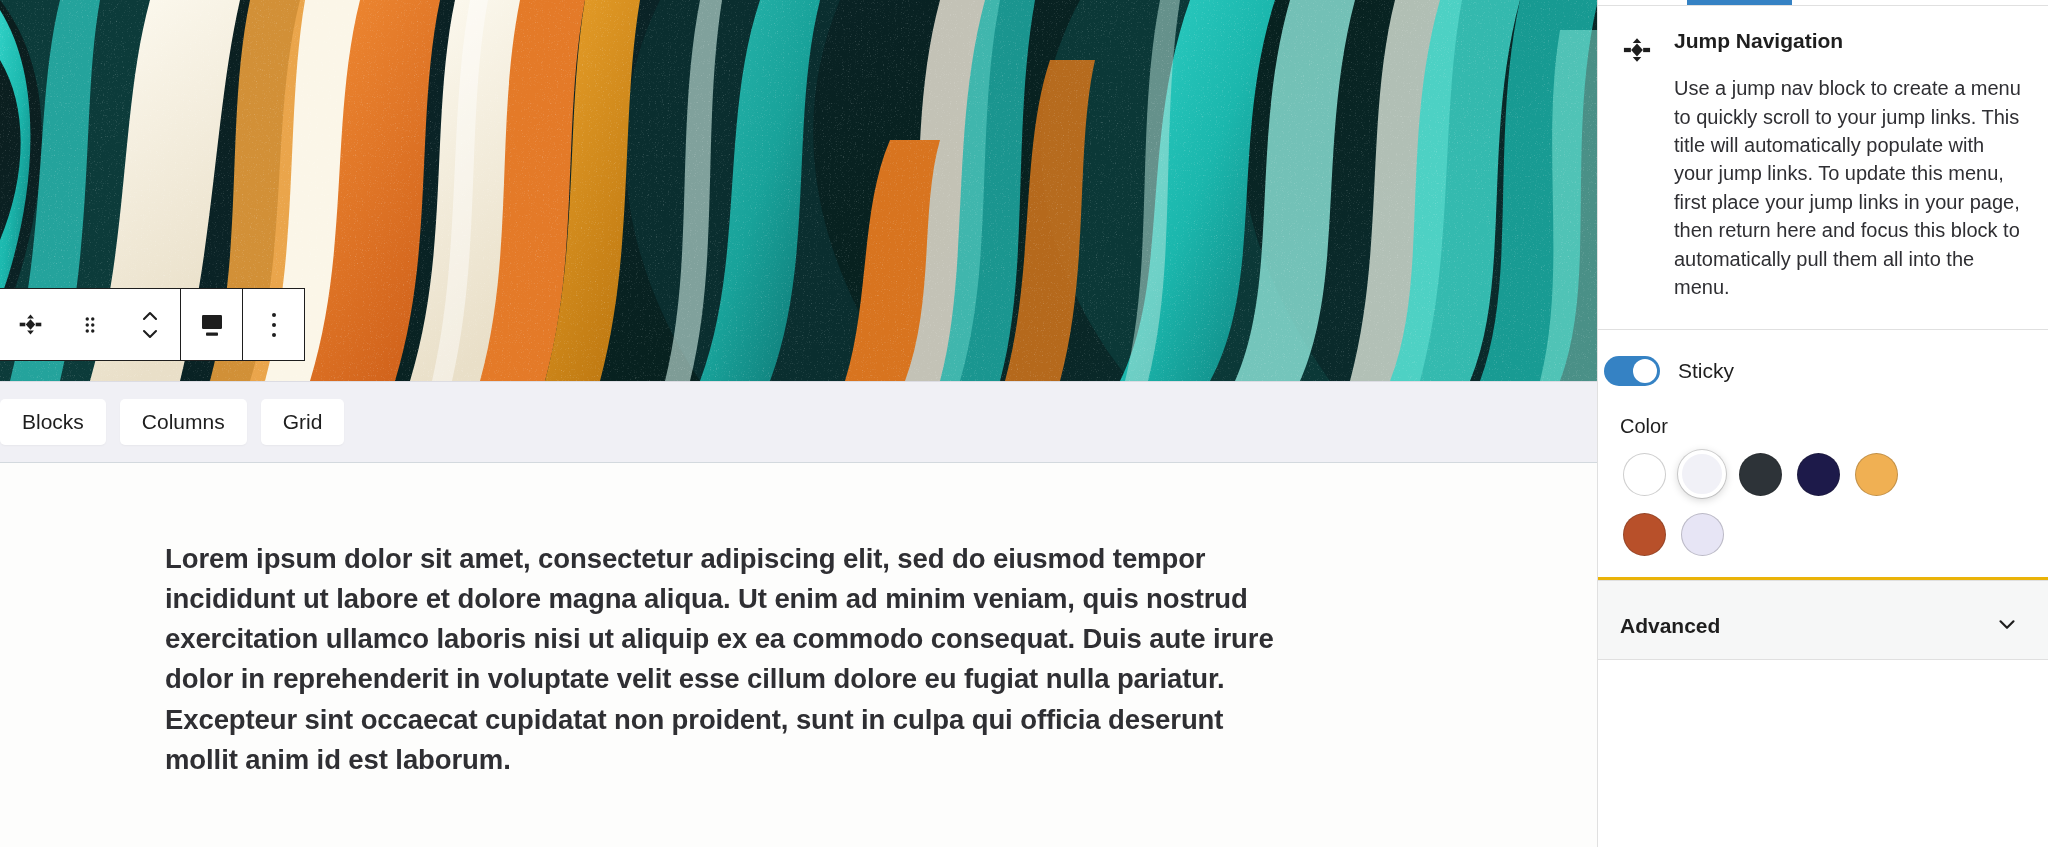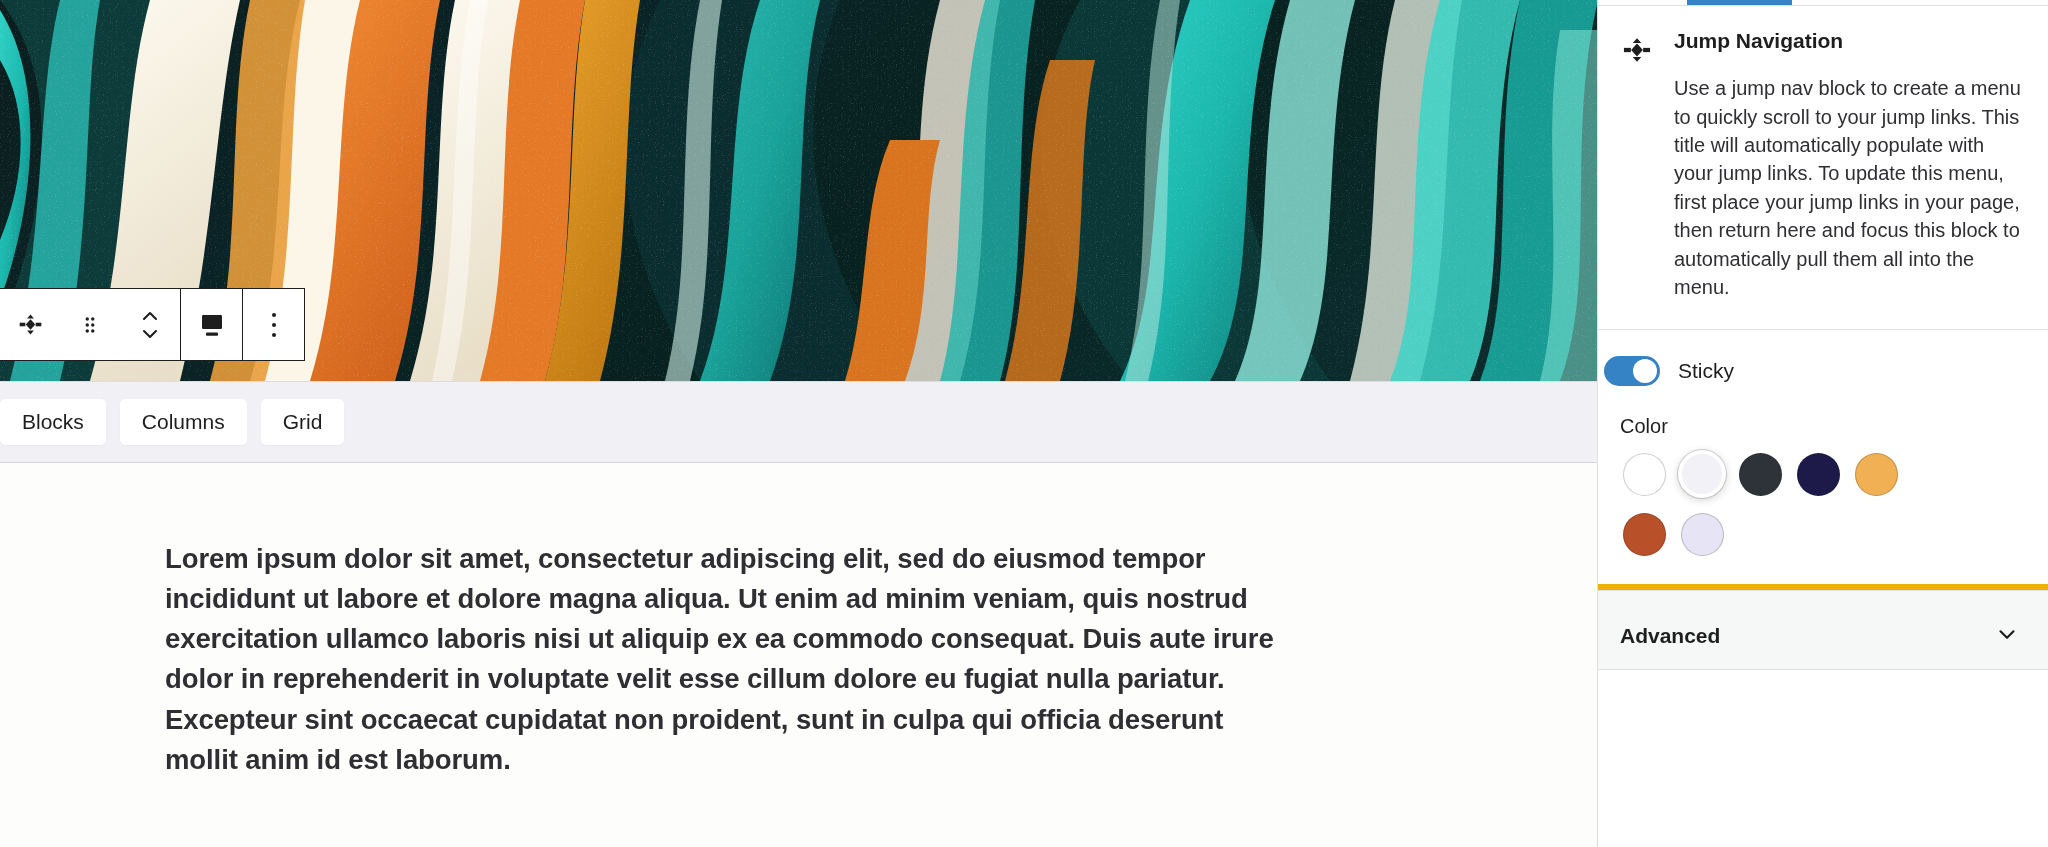--- a/index.html
+++ b/index.html
@@ -155,21 +155,21 @@
   .toggle .knob {
     position: absolute;
     top: 3px; right: 3px;
     width: 24px; height: 24px;
     border-radius: 50%;
     background: #fff;
   }
   .toggle-label { font-size: 21px; color: #1e1e1e; }
 
   
-  .color-section { padding: 29px 28px 26px 22px; border-bottom: 6px solid #eab308; }
+  .color-section { padding: 29px 28px 19px 22px; border-bottom: 3px solid #eab308; }
   .color-label { font-size: 20px; color: #1e1e1e; margin-bottom: 12px; }
   .swatch-grid {
     display: flex; flex-wrap: wrap;
     gap: 12px 10px;
     max-width: 286px;
   }
   .swatch-wrap {
     width: 48px; height: 48px;
     display: flex; align-items: center; justify-content: center;
     position: relative;

